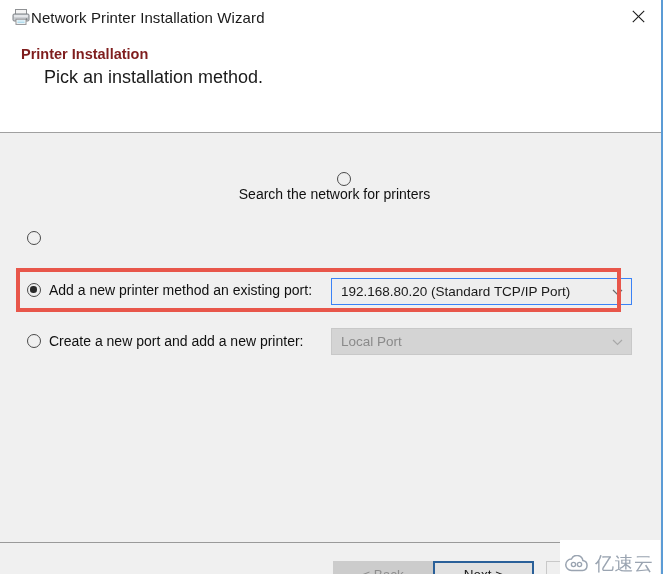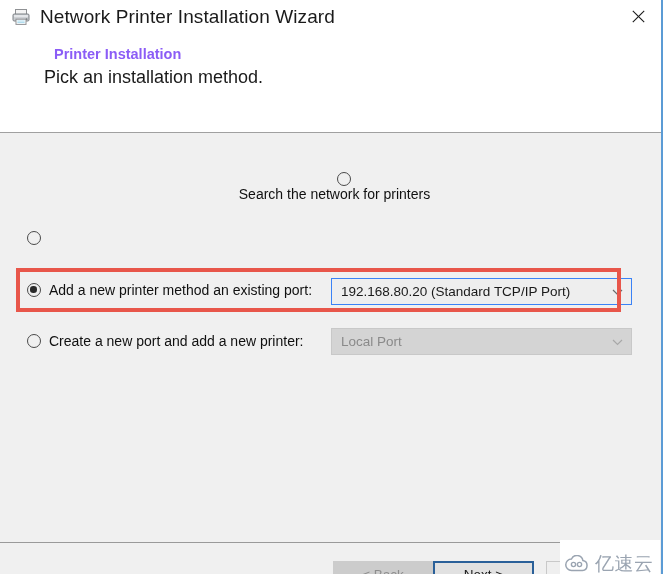--- a/index.html
+++ b/index.html
@@ -34,22 +34,21 @@
     align-items: center;
   }
   #title-icon {
     margin-left: 11px;
     width: 20px;
     height: 20px;
     flex: 0 0 auto;
     display: block;
   }
   #title-text {
-    margin-left: 9px;
-    font-size: 19px;
+    font-size: 15px;
     color: #1a1a1a;
     letter-spacing: 0.1px;
     white-space: nowrap;
     text-align: right;
   }
   #close-button {
     position: absolute;
     right: 0; top: 0;
     width: 46px;
     height: 33px;
@@ -68,22 +67,21 @@
     height: 99px;
     background: #ffffff;
     border-bottom: 1px solid #a0a0a0;
     box-sizing: border-box;
   }
   #header-title {
     position: absolute;
     left: 21px; top: 12px;
     font-size: 14.5px;
     font-weight: bold;
-    color: #8b5cf6;
-    margin-left: 33px;
+    color: #7f1d1d;
   }
   #header-subtitle {
     position: absolute;
     left: 44px; top: 33px;
     font-size: 18px;
     color: #1a1a1a;
   }
 
   
   #body {

